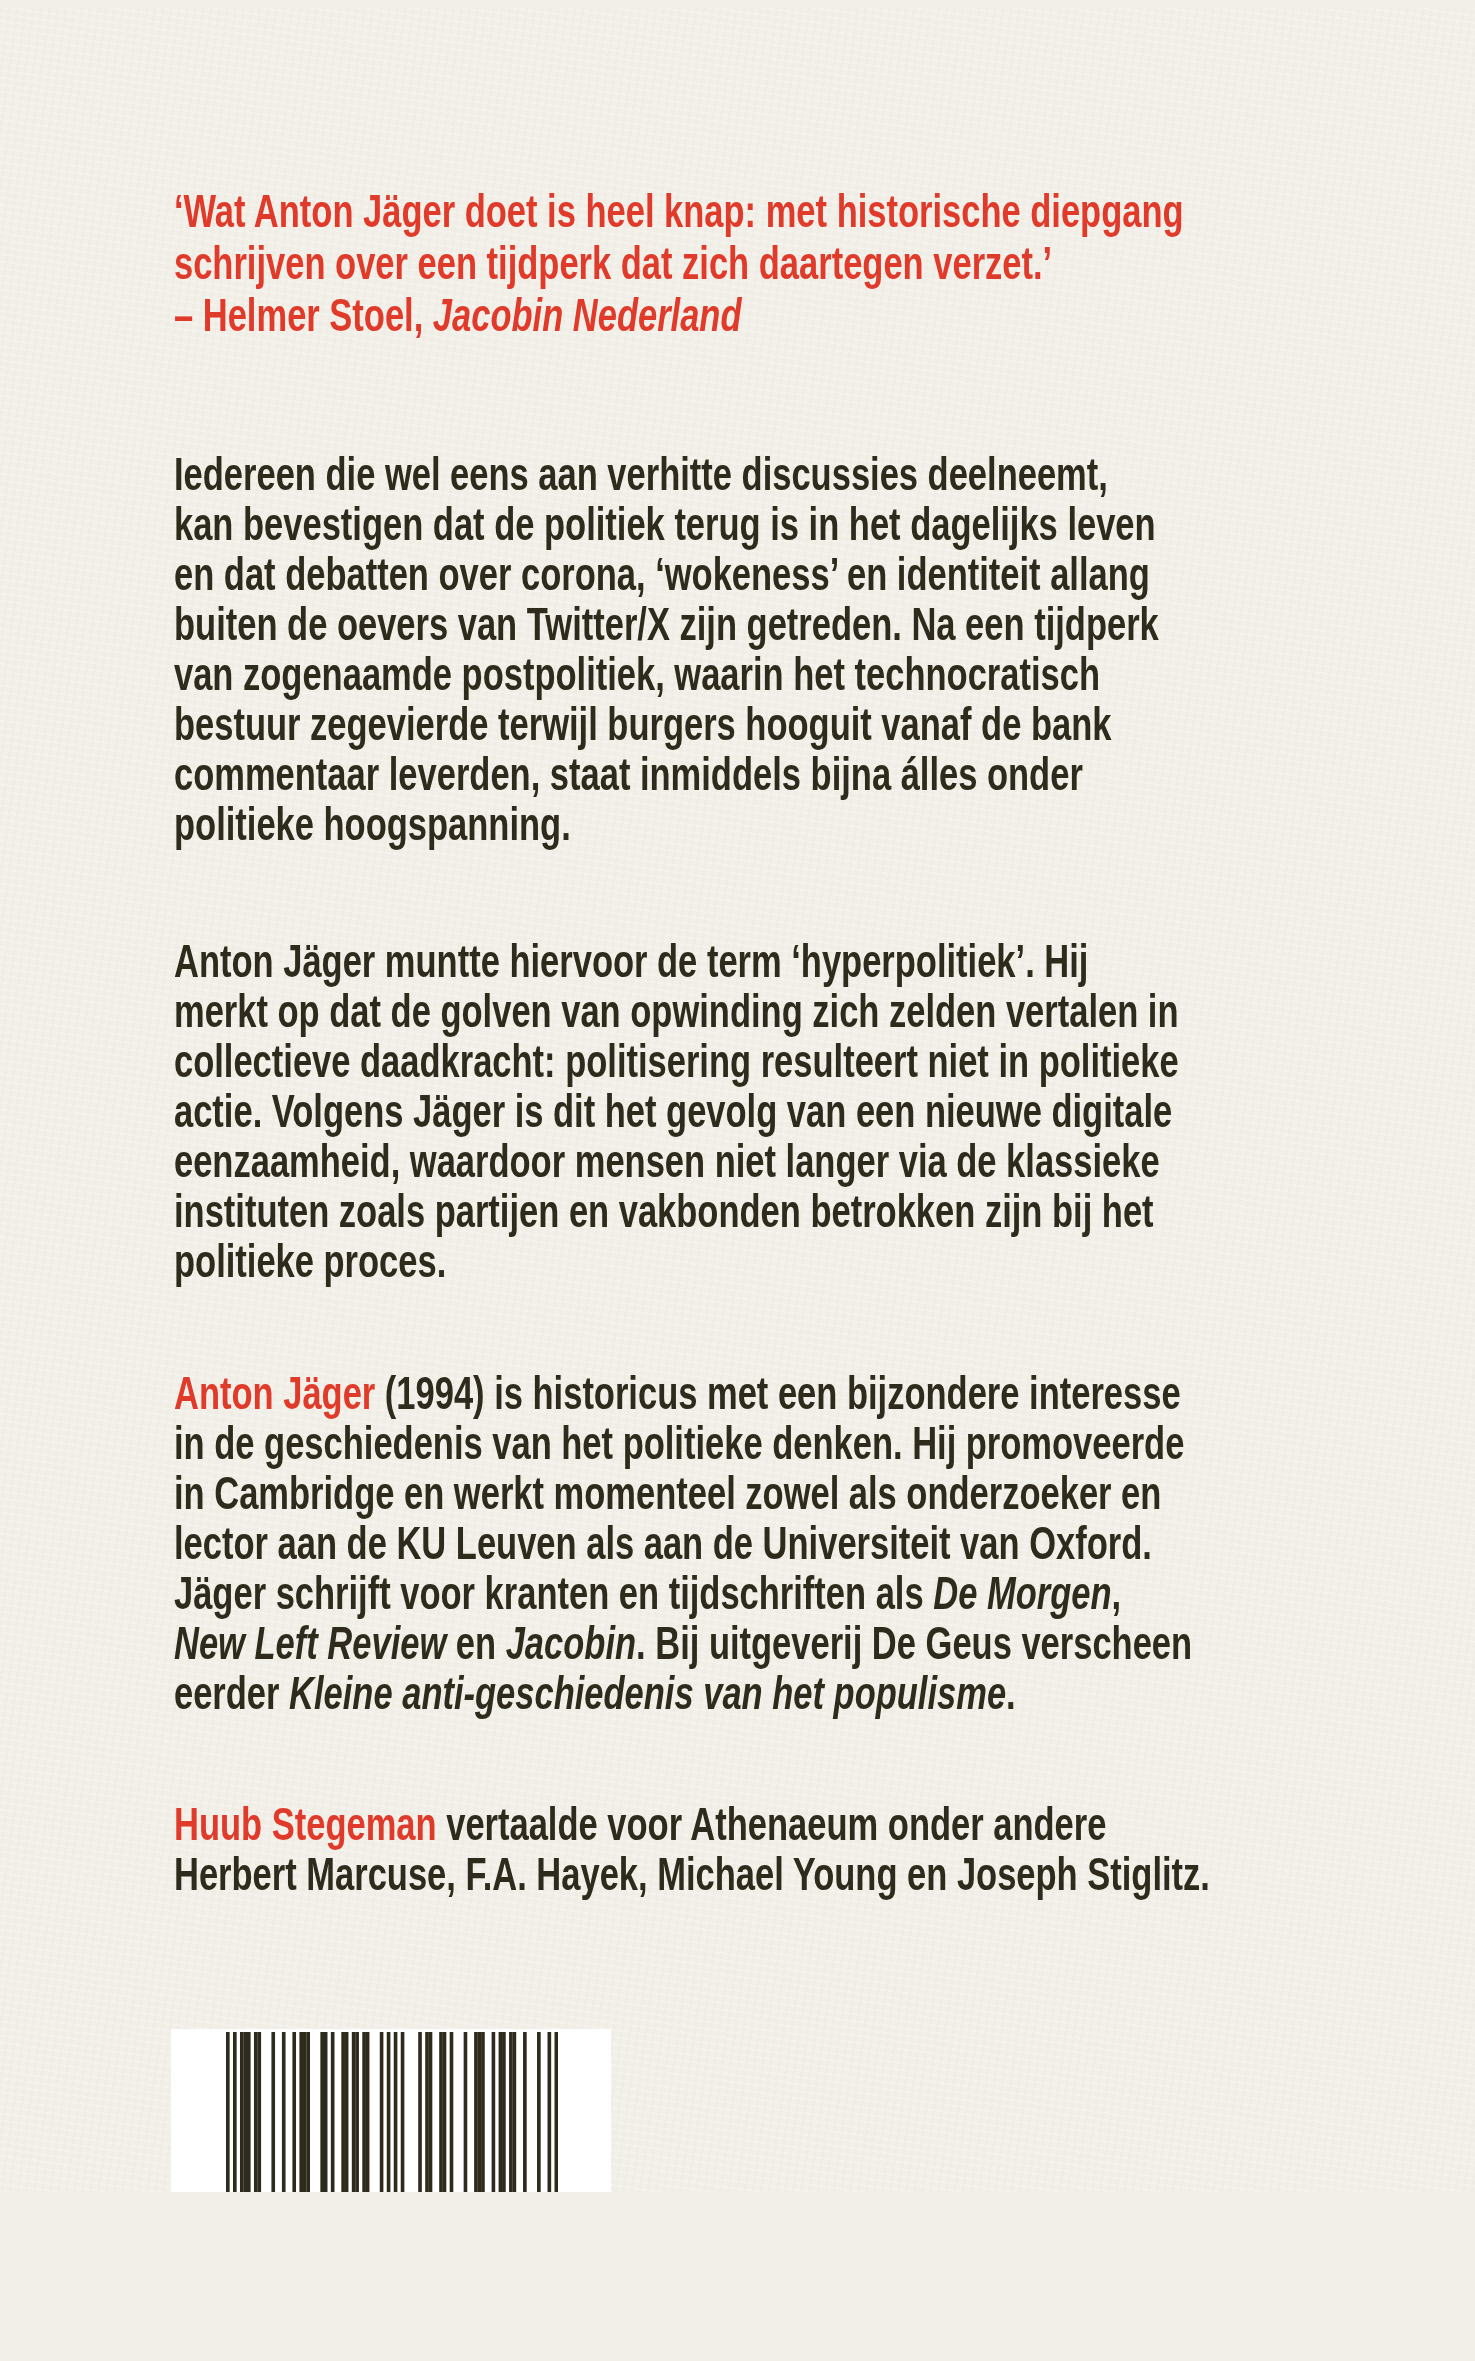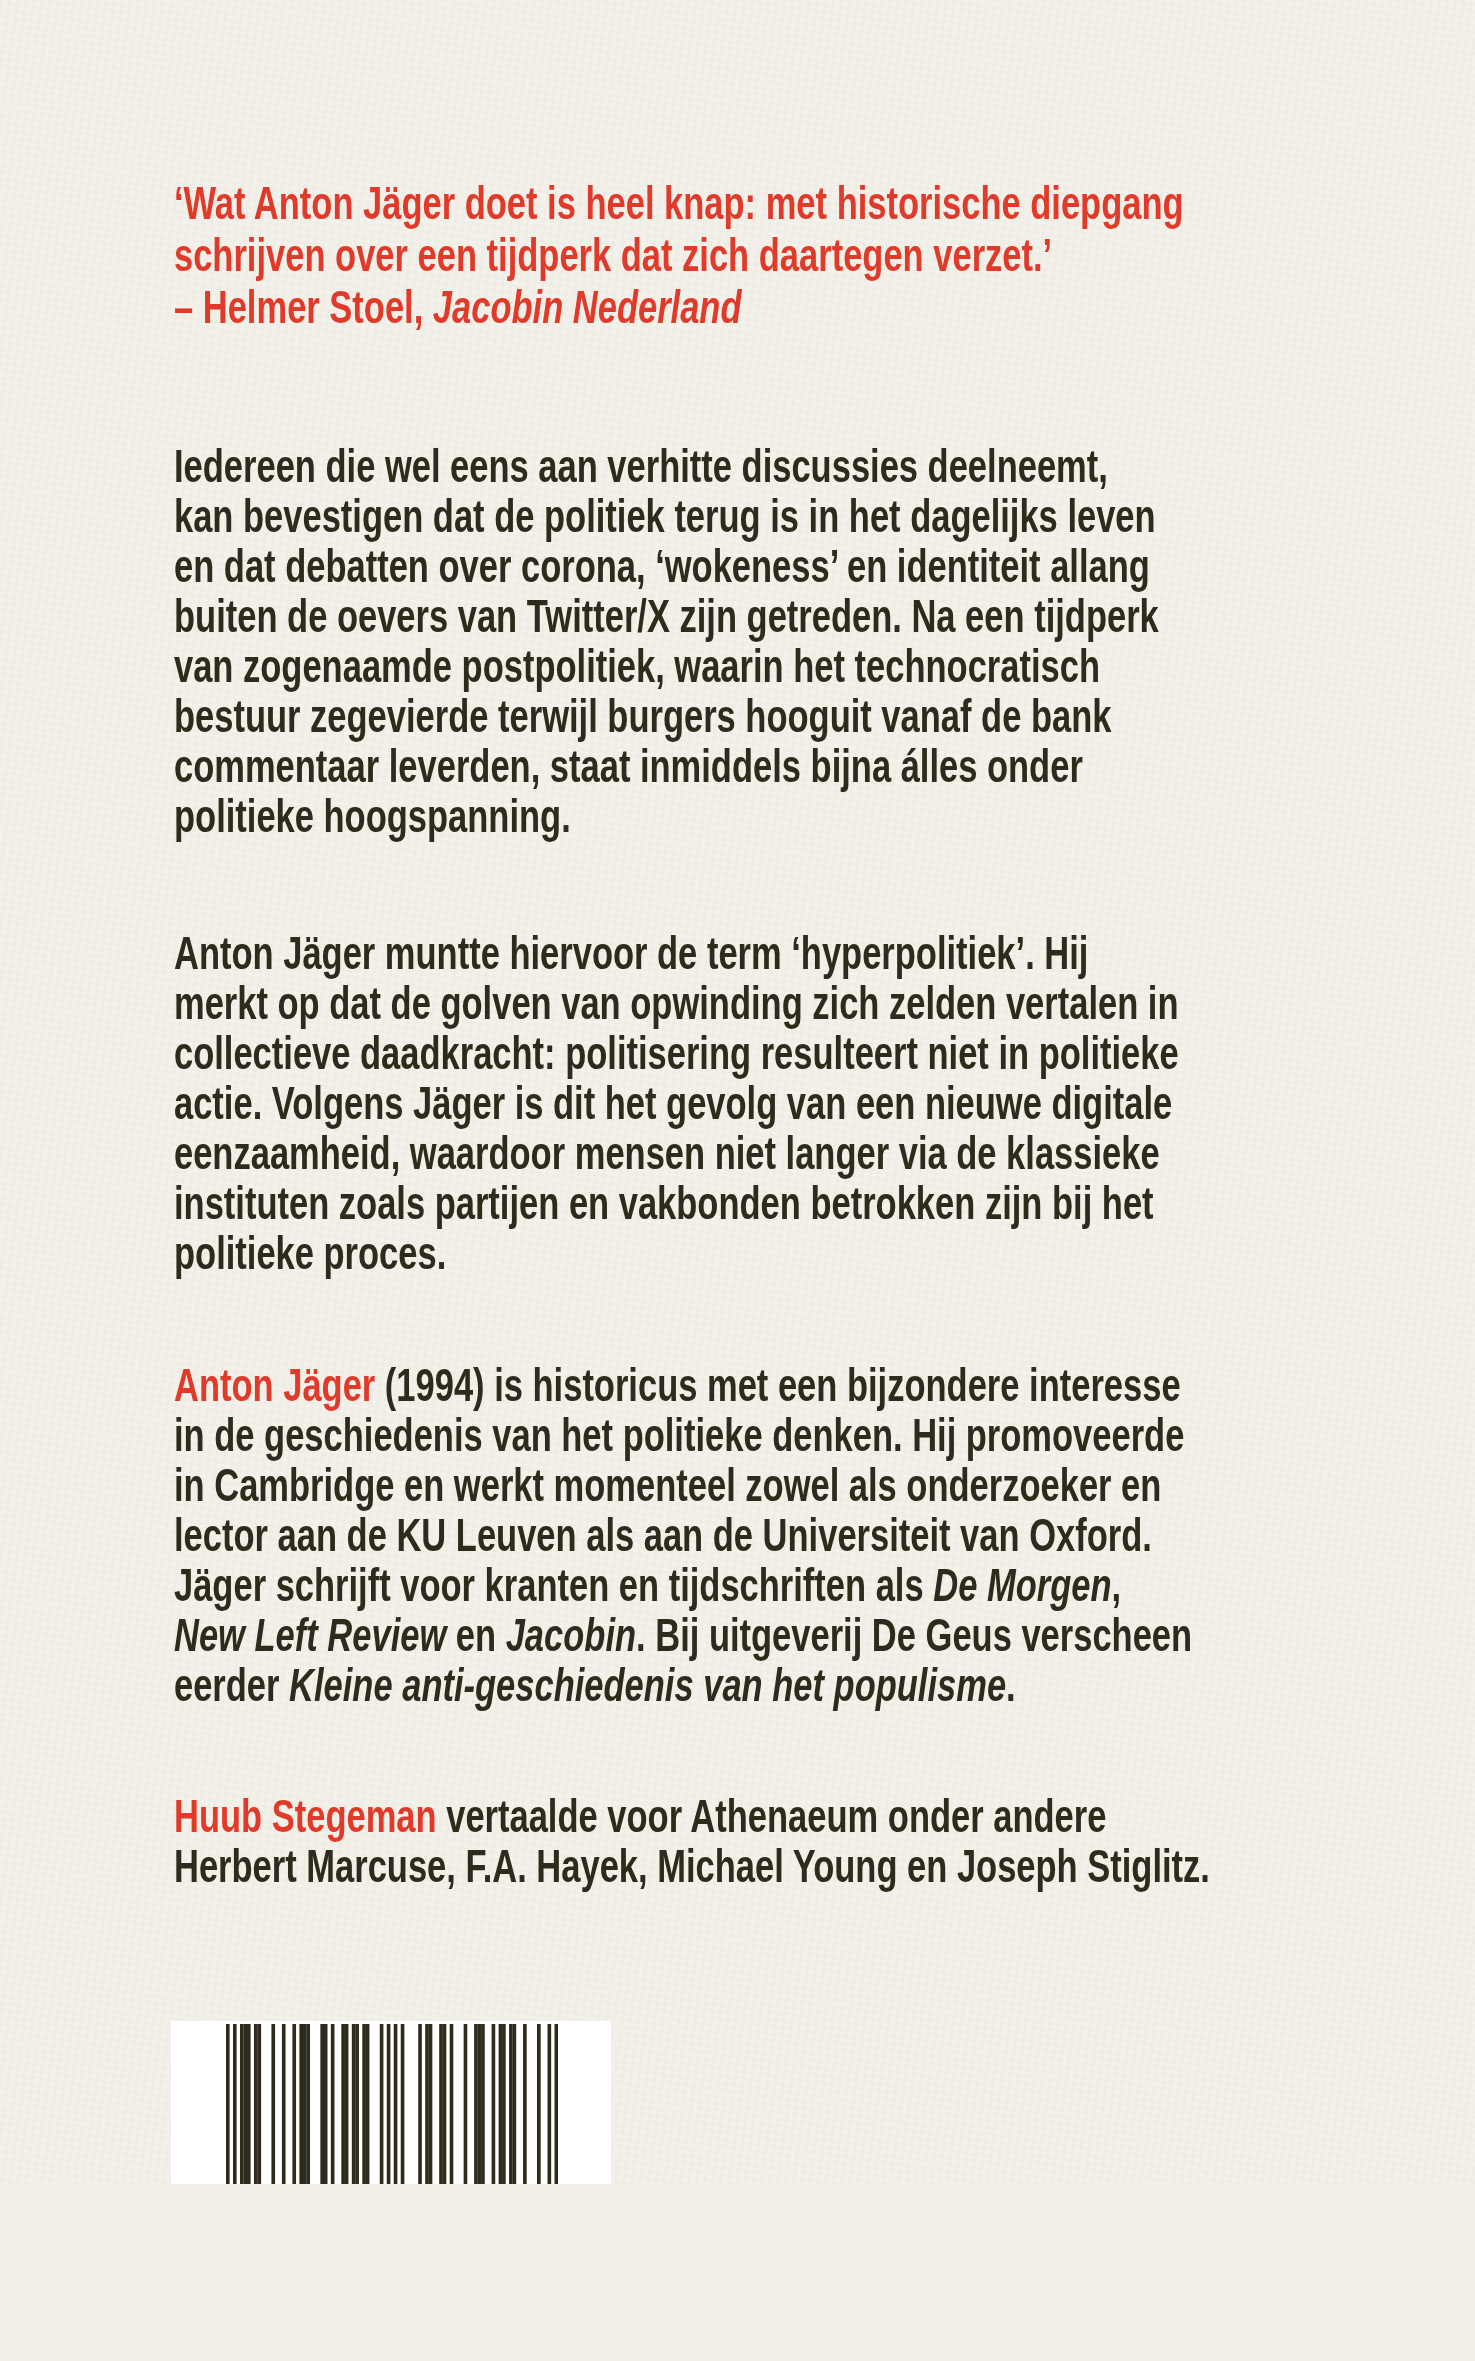--- a/index.html
+++ b/index.html
@@ -19,20 +19,21 @@
     position:relative;
     width:1475px;height:2184px;
     overflow:hidden;
     background-color:var(--background);
     background-image:
       repeating-linear-gradient(98deg, rgba(90,80,55,.015) 0 3px, rgba(0,0,0,0) 3px 8px),
       repeating-linear-gradient(8deg, rgba(255,255,255,.22) 0 2px, rgba(0,0,0,0) 2px 7px);
     color:var(--ink);
     font-weight:700;
     font-size:46px;
+    margin-top:8px;
   }
   .textblock{position:absolute;left:174px;}
   .line{
     white-space:nowrap;
     height:var(--lh,50px);
     line-height:var(--lh,50px);
     transform:scaleX(.75);
     transform-origin:0 0;
   }
   .quote{top:177px;--lh:52px;color:var(--accent);}

